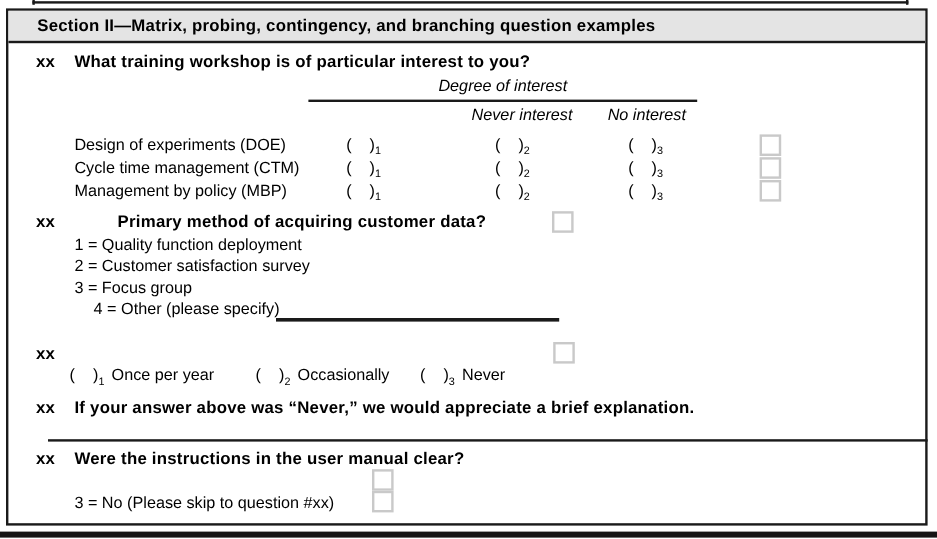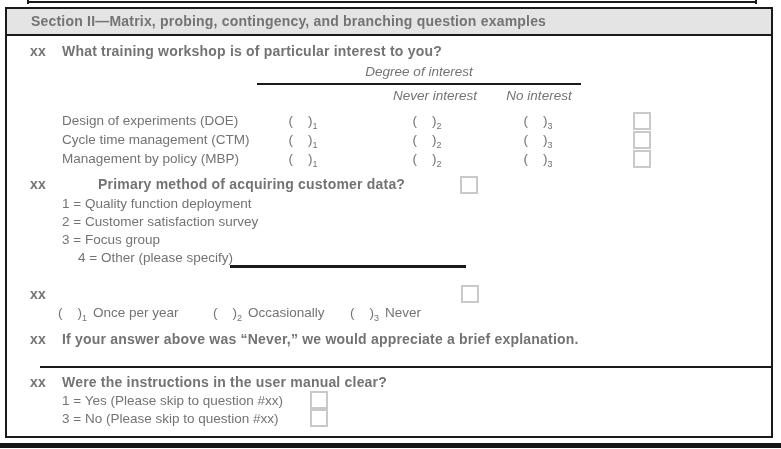--- a/index.html
+++ b/index.html
@@ -1,18 +1,18 @@
 <!DOCTYPE html>
 <html><head>
 <meta charset="utf-8">
 <style>
   html,body { margin:0; padding:0; background:#ffffff; }
   .stage {
     position:relative; width:781px; height:449px; background:#ffffff;
-    font-family:"Liberation Sans", sans-serif; color:#737373; overflow:hidden;
+    font-family:"Liberation Sans", sans-serif; color:#000000; overflow:hidden;
   }
   .abs { position:absolute; white-space:nowrap; line-height:15px; }
   .bold { font-weight:bold; font-size:14px; letter-spacing:0.2px; }
   .reg  { font-size:13.5px; }
   .ital { font-style:italic; font-size:13.5px; }
   .center { text-align:center; }
   .paren { white-space:pre; }
   sub.psub { font-size:9px; line-height:0; }
   .q3lbl { margin-left:6px; }
   .hline { position:absolute; border-top:2px solid #1a1a1a; height:0; }
@@ -86,20 +86,19 @@
   <div class="abs reg" style="left:213px; top:305px;"><span class="paren">(    )</span><sub class="psub">2</sub><span class="q3lbl">Occasionally</span></div>
   <div class="abs reg" style="left:350px; top:305px;"><span class="paren">(    )</span><sub class="psub">3</sub><span class="q3lbl">Never</span></div>
 
   <div class="abs bold" style="left:30px; top:332px;">xx</div>
   <div class="abs bold" style="left:62px; top:332px;">If your answer above was “Never,” we would appreciate a brief explanation.</div>
 
   <div class="hline" style="left:40px; top:366px; width:733px;"></div>
 
   <div class="abs bold" style="left:30px; top:375px;">xx</div>
   <div class="abs bold" style="left:62px; top:375px;">Were the instructions in the user manual clear?</div>
-  <div class="abs reg" style="left:62px; top:393px;">1 = Yes (Please skip to question #xx)</div>
   <div class="cbox" style="left:310px; top:391px;"></div>
   <div class="abs reg" style="left:62px; top:411px;">3 = No (Please skip to question #xx)</div>
   <div class="cbox" style="left:310px; top:409px;"></div>
 
   <div class="bottom-rule"></div>
 
 </div>
 
 </body></html>

